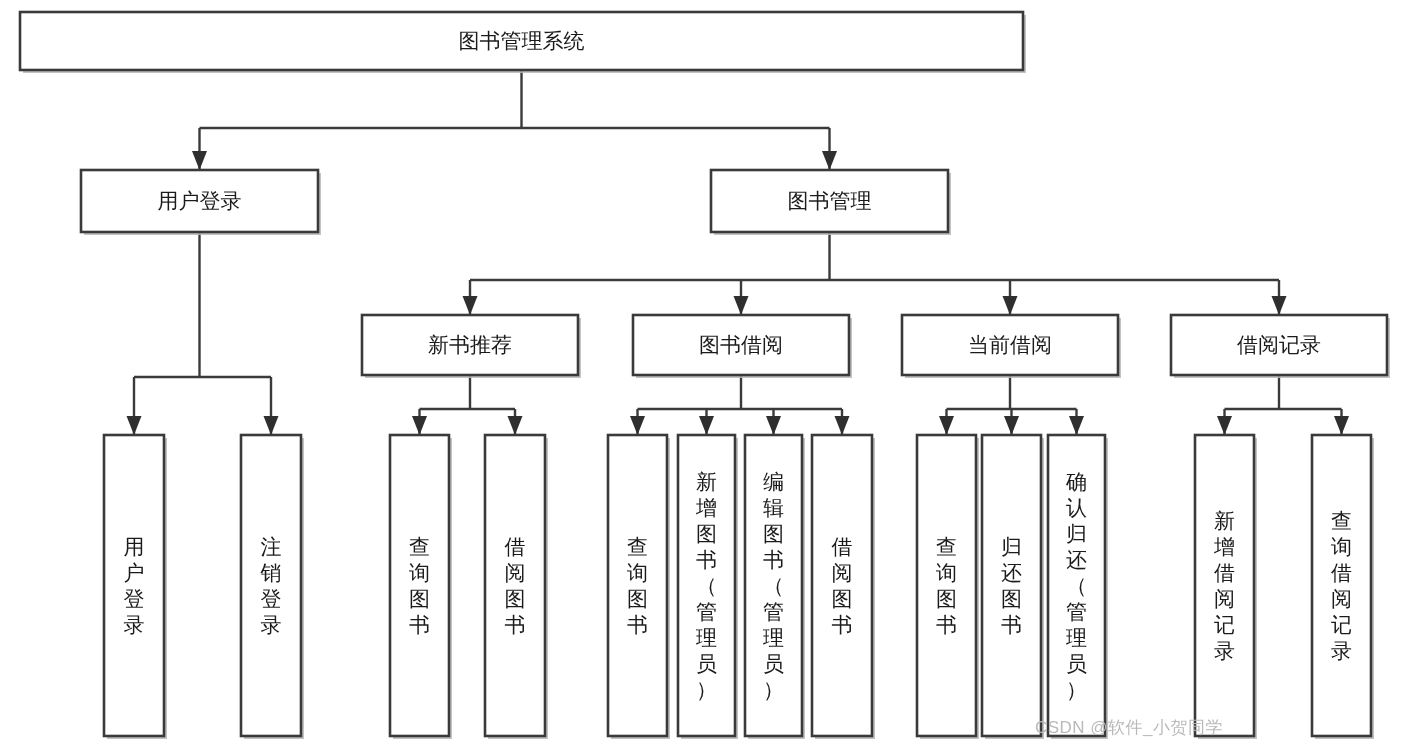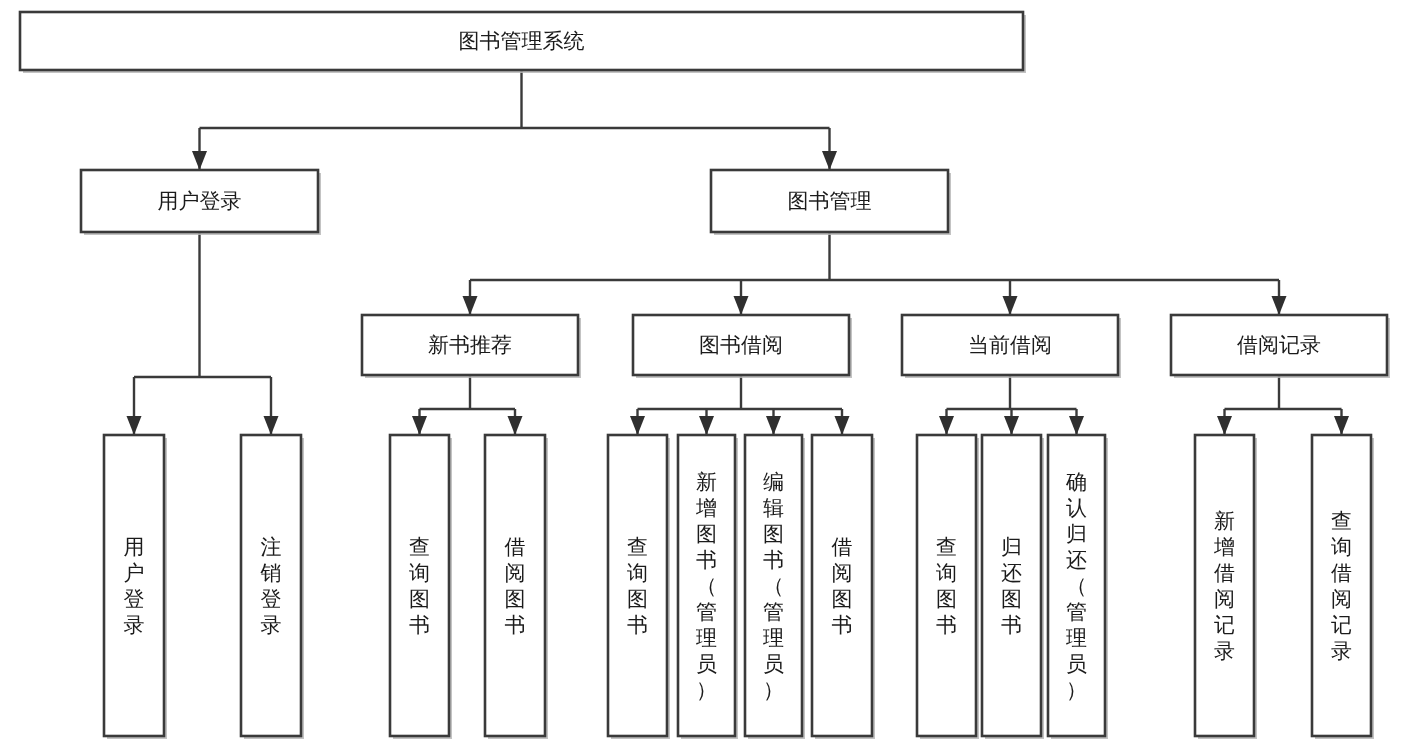--- a/index.html
+++ b/index.html
@@ -240,13 +240,14 @@
           <rect x="1195" y="435" width="59" height="301" class="node-box"></rect>
           <text x="1224.5" class="node-label-v"><tspan x="1224.5" y="527.5">新</tspan><tspan x="1224.5" y="553.5">增</tspan><tspan x="1224.5" y="579.5">借</tspan><tspan x="1224.5" y="605.5">阅</tspan><tspan x="1224.5" y="631.5">记</tspan><tspan x="1224.5" y="657.5">录</tspan></text>
         </g>
         <g>
           <rect x="1315" y="438" width="59" height="301" class="node-shadow"></rect>
           <rect x="1312" y="435" width="59" height="301" class="node-box"></rect>
           <text x="1341.5" class="node-label-v"><tspan x="1341.5" y="527.5">查</tspan><tspan x="1341.5" y="553.5">询</tspan><tspan x="1341.5" y="579.5">借</tspan><tspan x="1341.5" y="605.5">阅</tspan><tspan x="1341.5" y="631.5">记</tspan><tspan x="1341.5" y="657.5">录</tspan></text>
         </g>
       </g>
   </svg>
+  <div class="watermark">CSDN @软件_小贺同学</div>
 </div>
 
 </body></html>

